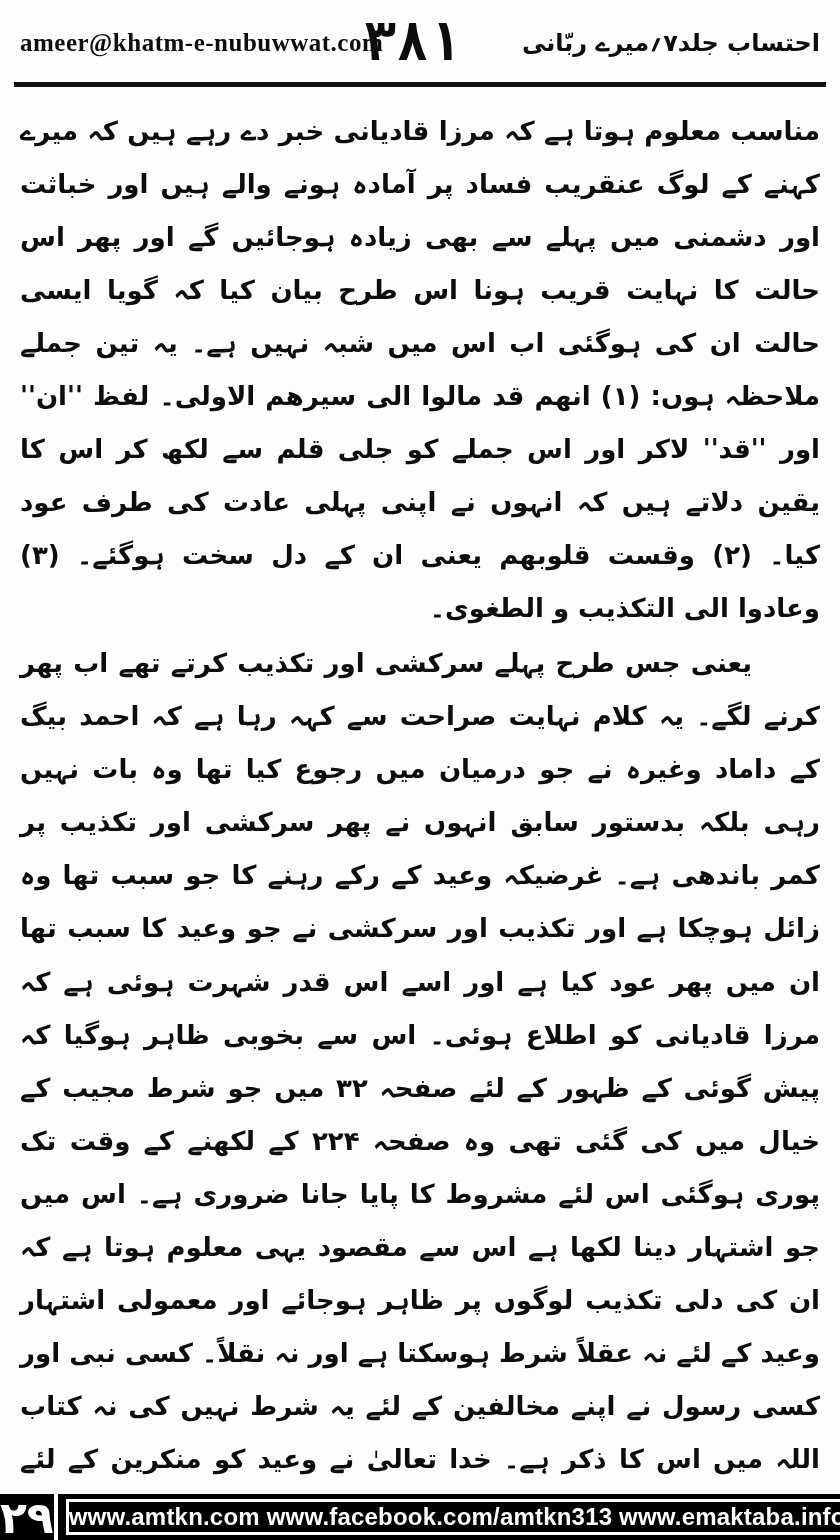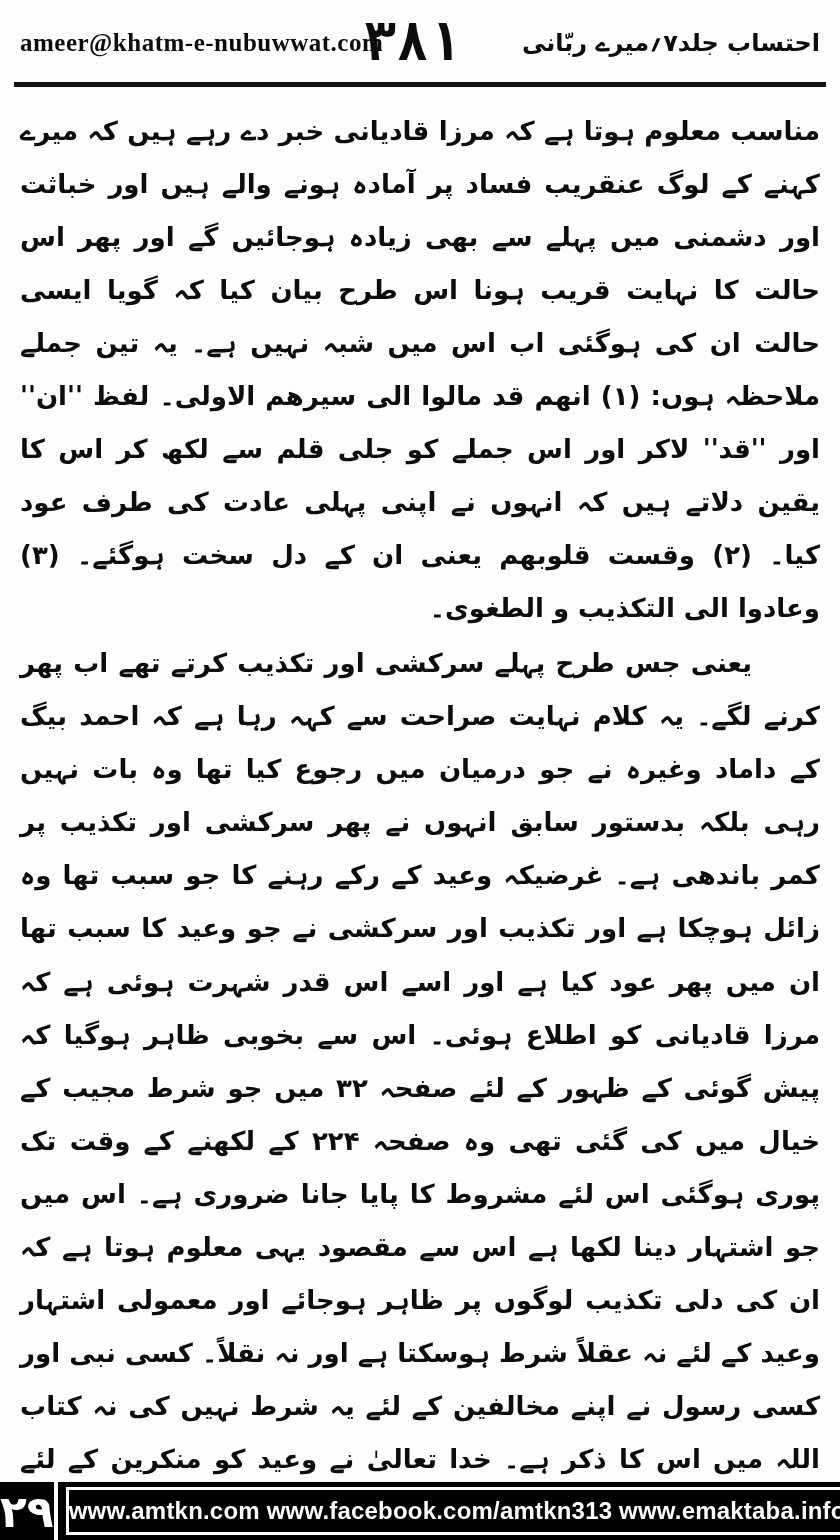--- a/index.html
+++ b/index.html
@@ -42,21 +42,21 @@
     text-align:justify;
     font-size:26px;
     font-weight:700;
     line-height:2.04;
     letter-spacing:0;
   }
   .body-text p{margin:0 0 2px 0;}
   .body-text p + p{text-indent:68px;}
   
   .footer{
-    position:absolute;left:0;bottom:0;width:840px;height:58px;
+    position:absolute;left:0;bottom:0;width:840px;height:46px;
     background:#000;
     display:flex;align-items:stretch;
   }
   .footer .pageno{
     width:88px;display:flex;align-items:center;justify-content:center;
     color:#fff;font-size:44px;font-weight:700;
     background:#000;
     border-right:4px solid #fff;
     box-sizing:border-box;
   }

